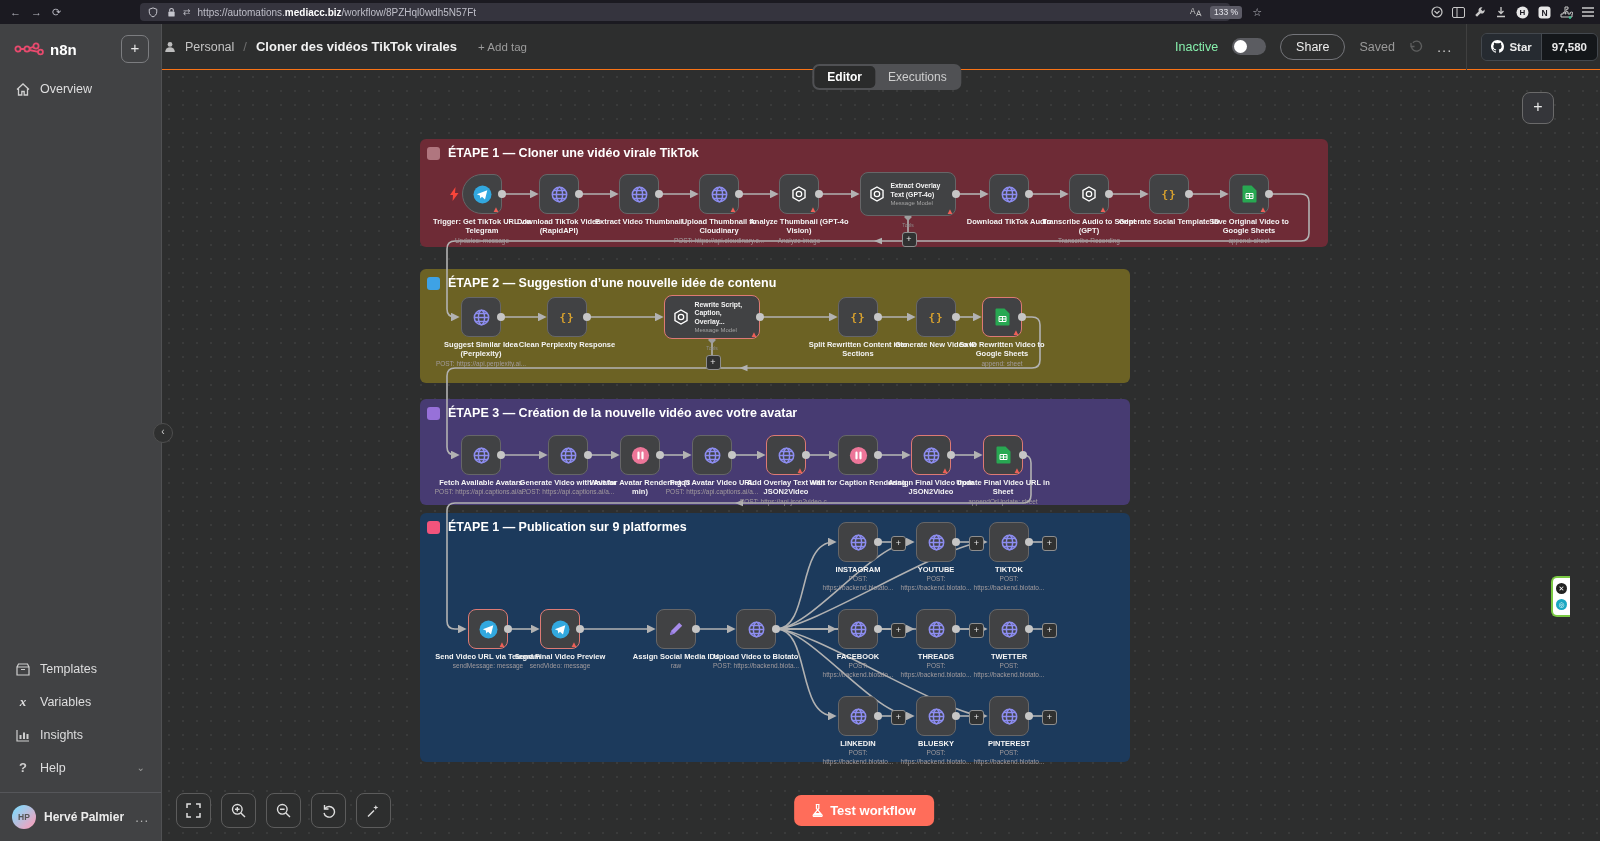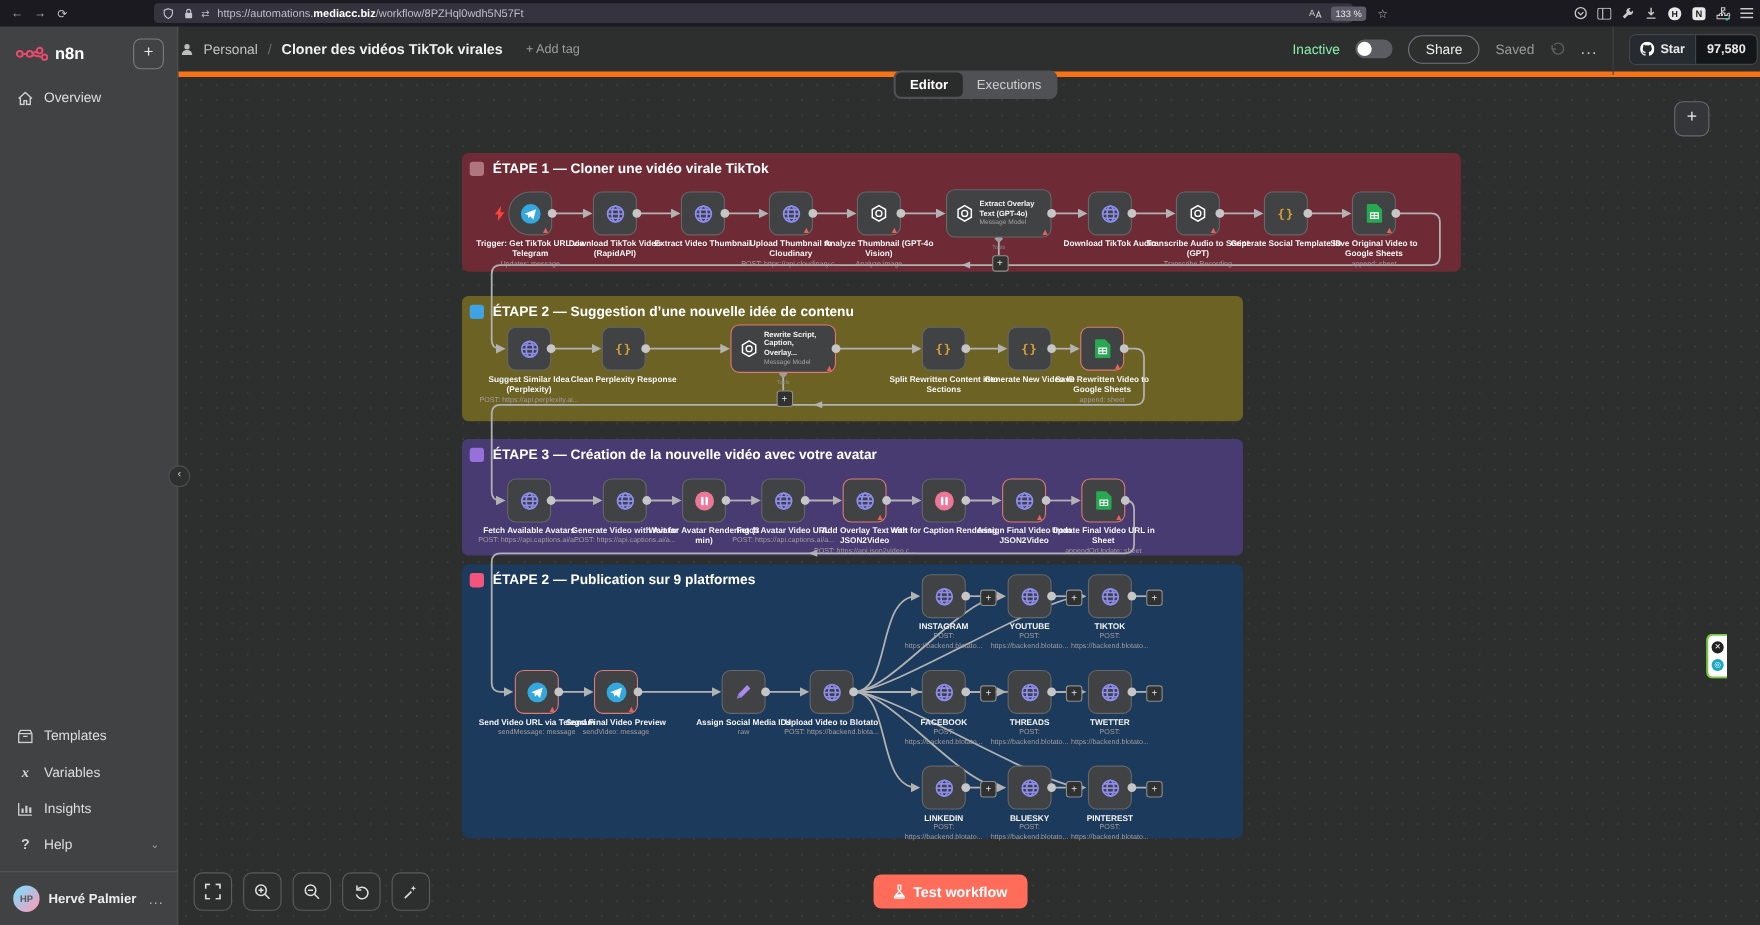--- a/index.html
+++ b/index.html
@@ -20,21 +20,21 @@
   #new-wf-btn{width:26px;height:26px;border:1px solid #7c7d80;border-radius:7px;color:#e8e8e8;font-size:15px;line-height:24px;text-align:center;background:transparent;}
   .side-item{display:flex;align-items:center;gap:10px;padding:9px 16px;color:#dededf;font-size:12.5px;}
   .side-item .chev{margin-left:auto;color:#9a9a9a;font-size:10px;}
   #side-bottom{position:absolute;left:0;bottom:0;width:100%;}
   #side-divider{border-top:1px solid #55565a;margin:8px 0 0 0;}
   #user-row{display:flex;align-items:center;gap:8px;padding:12px 12px;}
   #avatar{width:24px;height:24px;border-radius:50%;background:linear-gradient(135deg,#8fd3f4 20%,#e8a7c3 80%);color:#555;font-size:8.5px;font-weight:bold;display:flex;align-items:center;justify-content:center;}
   #user-name{color:#ececec;font-size:12px;font-weight:bold;flex:1;}
   #user-menu{color:#b5b5b5;font-size:13px;letter-spacing:1px;}
   
-  #header{position:absolute;left:162px;top:24px;right:0;height:46px;background:#2d2e2e;border-bottom:5px solid #f97316;z-index:20;display:flex;padding:0 2px;box-sizing:border-box;}
+  #header{position:absolute;left:162px;top:24px;right:0;height:46px;background:#2d2e2e;border-bottom:1px solid #f97316;z-index:20;display:flex;padding:0 2px;box-sizing:border-box;}
   #breadcrumb{display:flex;align-items:center;gap:9px;}
   #project-label{color:#c3c3c3;font-size:12.5px;}
   .crumb-sep{color:#6d6d6d;font-size:13px;}
   #wf-title{color:#f1f1f1;font-size:13px;font-weight:bold;}
   #add-tag{color:#9c9c9c;font-size:11.5px;margin-left:12px;}
   #header-right{margin-left:auto;display:flex;align-items:center;gap:14px;}
   #inactive-label{color:#86efac;font-size:12.5px;}
   #toggle{width:34px;height:17px;border-radius:9px;background:#5b5c61;position:relative;}
   #toggle .knob{position:absolute;left:2px;top:2px;width:13px;height:13px;border-radius:50%;background:#fff;}
   #share-btn{border:1px solid #74757a;border-radius:15px;color:#ededed;font-size:12.5px;padding:5px 15px;background:transparent;}
@@ -101,21 +101,21 @@
       </div>
       <div class="stage" style="left: 420px; top: 399px; width: 695px; height: 106px; background: rgb(71, 59, 114);">
         <div class="stage-head">
           <div class="swatch" style="background: rgb(151, 113, 217);"></div>
           <span class="stage-title">ÉTAPE 3 — Création de la nouvelle vidéo avec votre avatar</span>
         </div>
       </div>
       <div class="stage" style="left: 420px; top: 513px; width: 695px; height: 249px; background: rgb(28, 58, 92);">
         <div class="stage-head">
           <div class="swatch" style="background: rgb(242, 84, 124);"></div>
-          <span class="stage-title">ÉTAPE 2 — Publication sur 9 platformes</span>
+          <span class="stage-title">ÉTAPE 1 — Publication sur 9 platformes</span>
         </div>
       </div>
       <svg width="1600" height="841" id="wires">
         <defs>
           <marker id="arr" viewBox="0 0 10 10" refX="7" refY="5" markerWidth="5.5" markerHeight="5.5" orient="auto">
             <path d="M0 0L10 5L0 10z" fill="#b2b2b2"></path>
           </marker>
         </defs>
         <path d="M502 194 L536 194" class="wire" marker-end="url(#arr)"></path>
         <path d="M579 194 L616 194" class="wire" marker-end="url(#arr)"></path>

